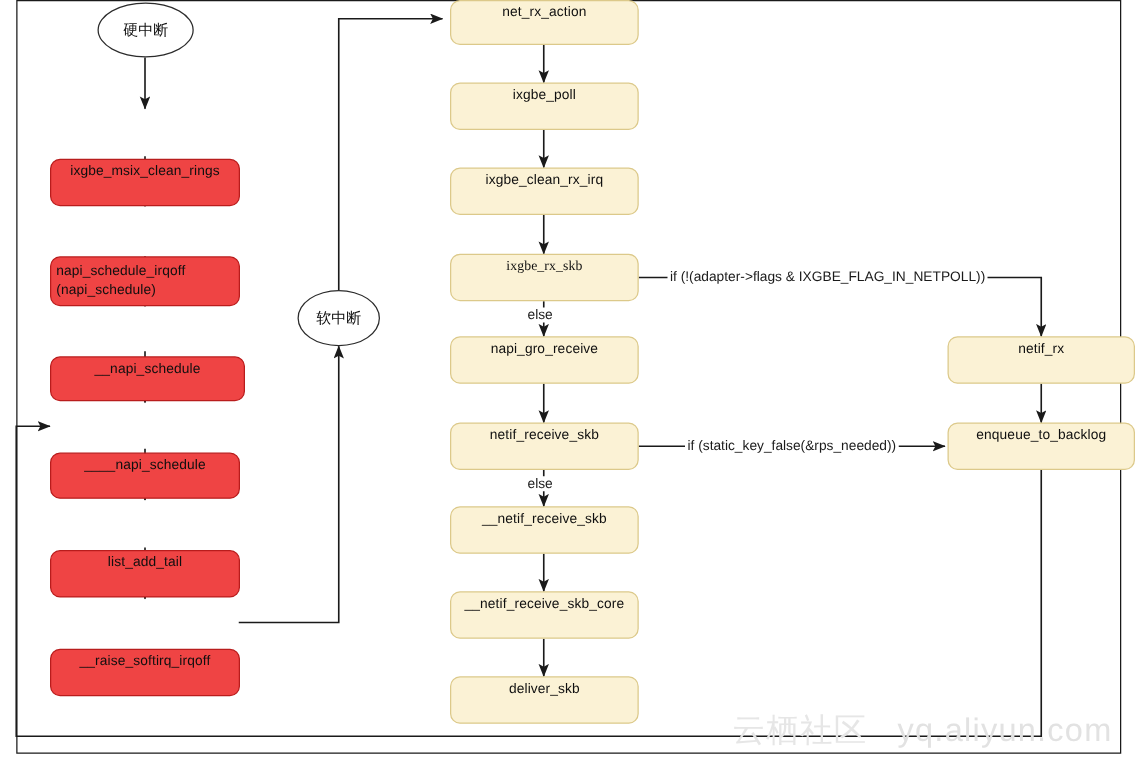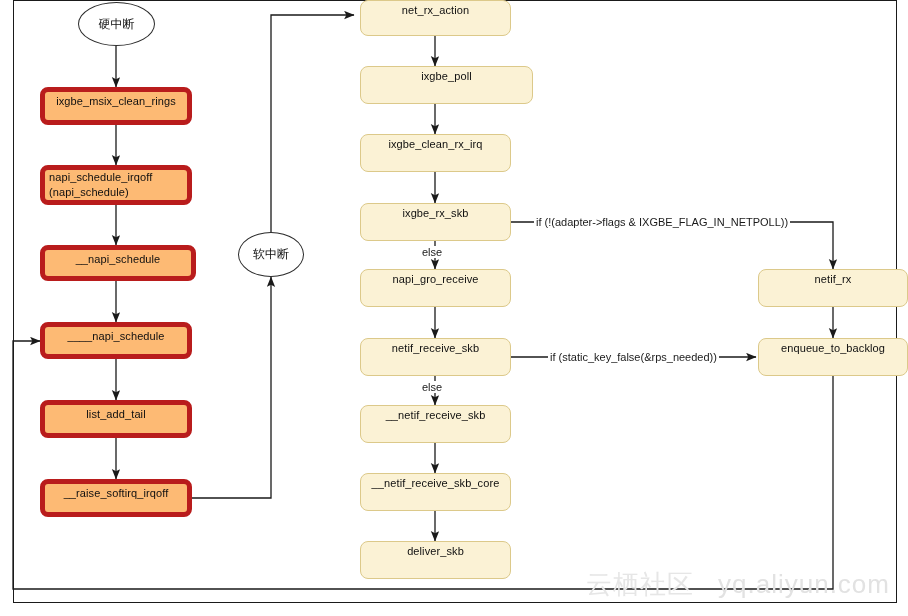--- a/index.html
+++ b/index.html
@@ -43,22 +43,23 @@
     align-items: flex-start;
     justify-content: center;
     text-align: center;
     font-size: 11px;
     line-height: 1.35;
     color: #0f0f0f;
     letter-spacing: 0.1px;
     padding: 2px 4px;
   }
   .node.blue {
-    background: #fdba74;
-    border: 5px solid #b91c1c;
+    background: #ef4444;
+    border: 1px solid #b91c1c;
+    margin-top: 40px;
   }
   .node.yellow {
     background: #fbf2d5;
     border: 1px solid #dcc98a;
   }
   .ellipse {
     position: absolute;
     box-sizing: border-box;
     border: 1px solid #2b2b2b;
     border-radius: 50%;
@@ -165,29 +166,29 @@
   </div>
 
   <div class="node blue" style="left:40px; top:479px; width:152px; height:38px;">
     <span>__raise_softirq_irqoff</span>
   </div>
 
   <div class="node yellow" style="left:360px; top:0px; width:151px; height:36px;">
     <span>net_rx_action</span>
   </div>
 
-  <div class="node yellow" style="left:360px; top:66px; width:173px; height:38px;">
+  <div class="node yellow" style="left:360px; top:66px; width:151px; height:38px;">
     <span>ixgbe_poll</span>
   </div>
 
   <div class="node yellow" style="left:360px; top:134px; width:151px; height:38px;">
     <span>ixgbe_clean_rx_irq</span>
   </div>
 
-  <div class="node yellow" style="left:360px; top:203px; width:151px; height:38px;">
+  <div class="node yellow" style="left:360px; top:203px; width:151px; height:38px;font-family:Liberation Serif, serif;">
     <span>ixgbe_rx_skb</span>
   </div>
 
   <div class="node yellow" style="left:360px; top:269px; width:151px; height:38px;">
     <span>napi_gro_receive</span>
   </div>
 
   <div class="node yellow" style="left:360px; top:338px; width:151px; height:38px;">
     <span>netif_receive_skb</span>
   </div>

